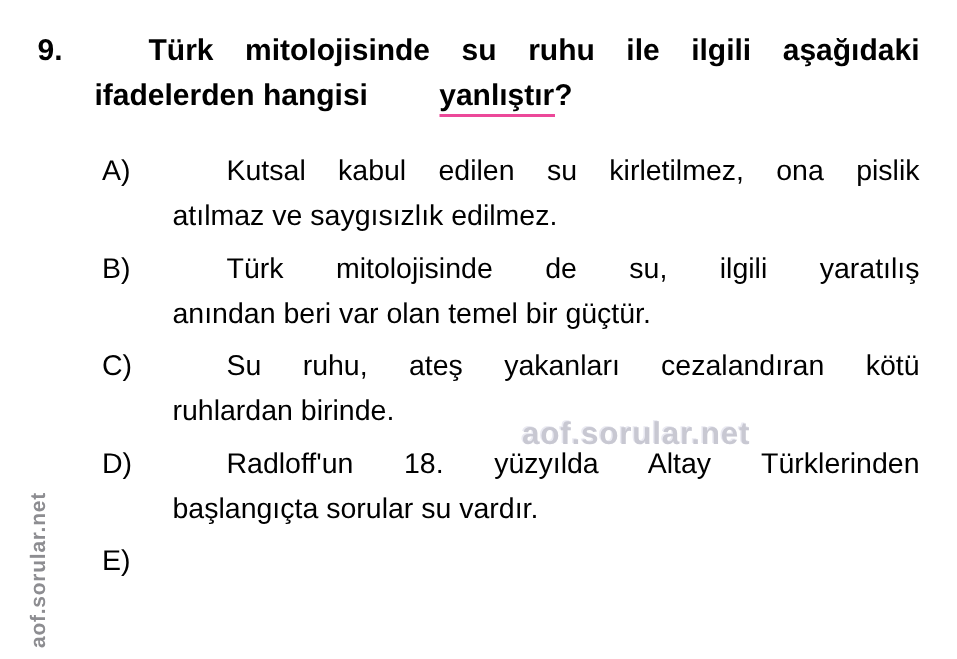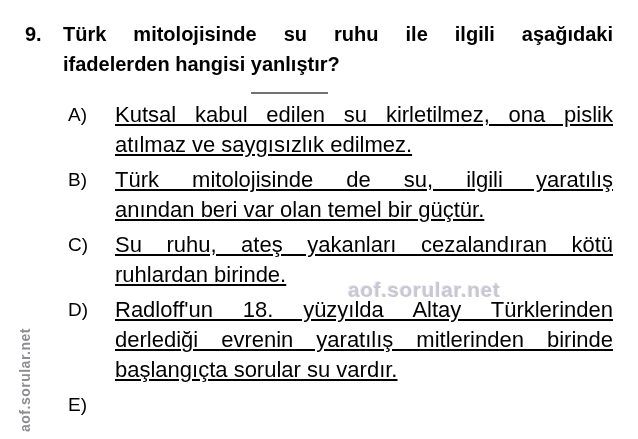--- a/index.html
+++ b/index.html
@@ -14,53 +14,53 @@
     color: #000000;
   }
   .content {
     position: absolute;
     top: 19px;
     left: 0;
     right: 0;
     z-index: 1;
   }
   .line { line-height: 30px; }
-  .fill { text-align: justify; text-align-last: justify; }
+  .fill { text-align: justify; text-align-last: justify; margin-left: 36px; }
 
   
   .q-row { display: flex; margin-bottom: 21px; }
   .q-num {
     margin-left: 25px;
     width: 38px;
     font-weight: bold;
     font-size: 20px;
     line-height: 30px;
   }
   .q-text {
     width: 550px;
     font-weight: bold;
     font-size: 20px;
   }
   .underlined {
-    border-bottom: 2px solid #737373;
-    padding-bottom: 17px;
+    border-bottom: 2px solid #ec4899;
+    padding-bottom: 1px;
+    margin-left: 42px;
   }
 
   
   .opt-row { display: flex; margin-bottom: 5px; }
   .opt-letter {
     margin-left: 68px;
     width: 47px;
     font-size: 19px;
     line-height: 30px;
   }
   .opt-text {
     width: 498px;
-    font-size: 22px;
-    text-decoration: underline;
+    font-size: 19px;
   }
 
   
   .wm-center {
     position: absolute;
     left: 348px;
     top: 278px;
     z-index: 0;
     font-size: 21px;
     font-weight: bold;
@@ -123,21 +123,20 @@
       <div class="opt-text">
           <div class="line fill">Su ruhu, ateş yakanları cezalandıran kötü</div>
           <div class="line">ruhlardan birinde.</div>
         </div>
     </div>
 
     <div class="opt-row">
       <div class="opt-letter">D)</div>
       <div class="opt-text">
           <div class="line fill">Radloff'un 18. yüzyılda Altay Türklerinden</div>
-          <div class="line fill">derlediği evrenin yaratılış mitlerinden birinde</div>
           <div class="line">başlangıçta sorular su vardır.</div>
         </div>
     </div>
 
     <div class="opt-row">
       <div class="opt-letter">E)</div>
     </div>
 
   </div>
 </div>

